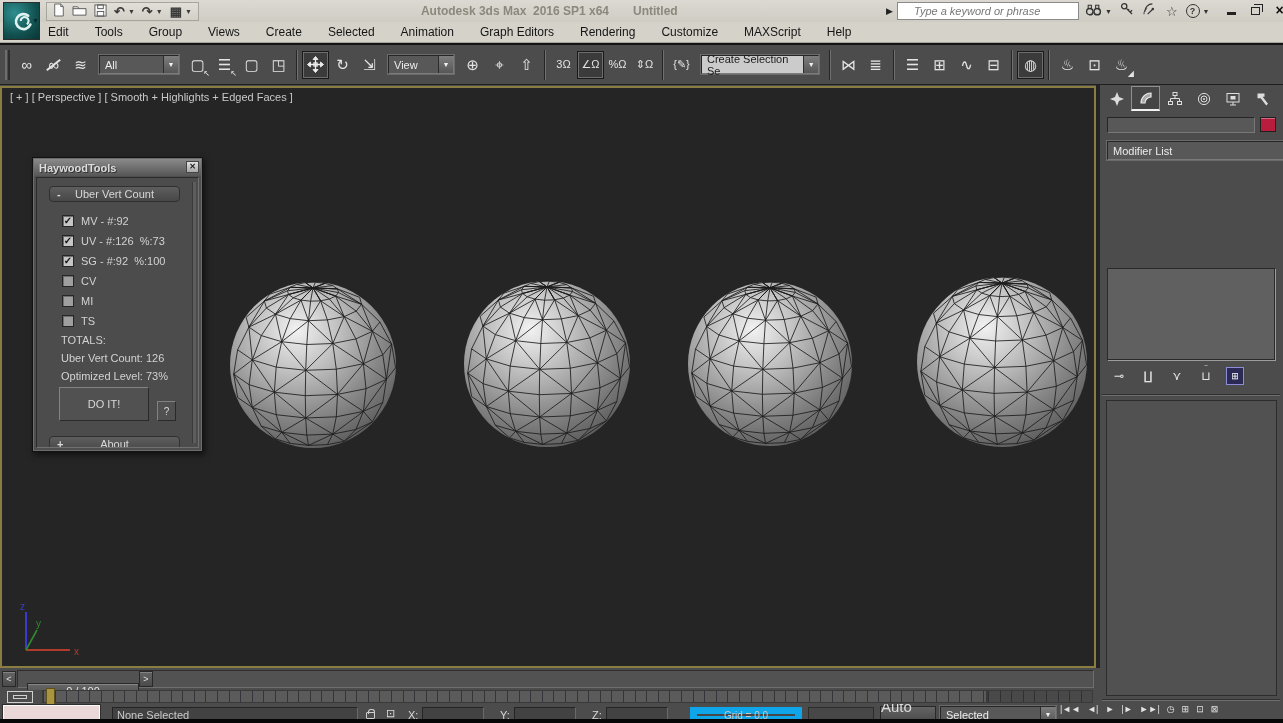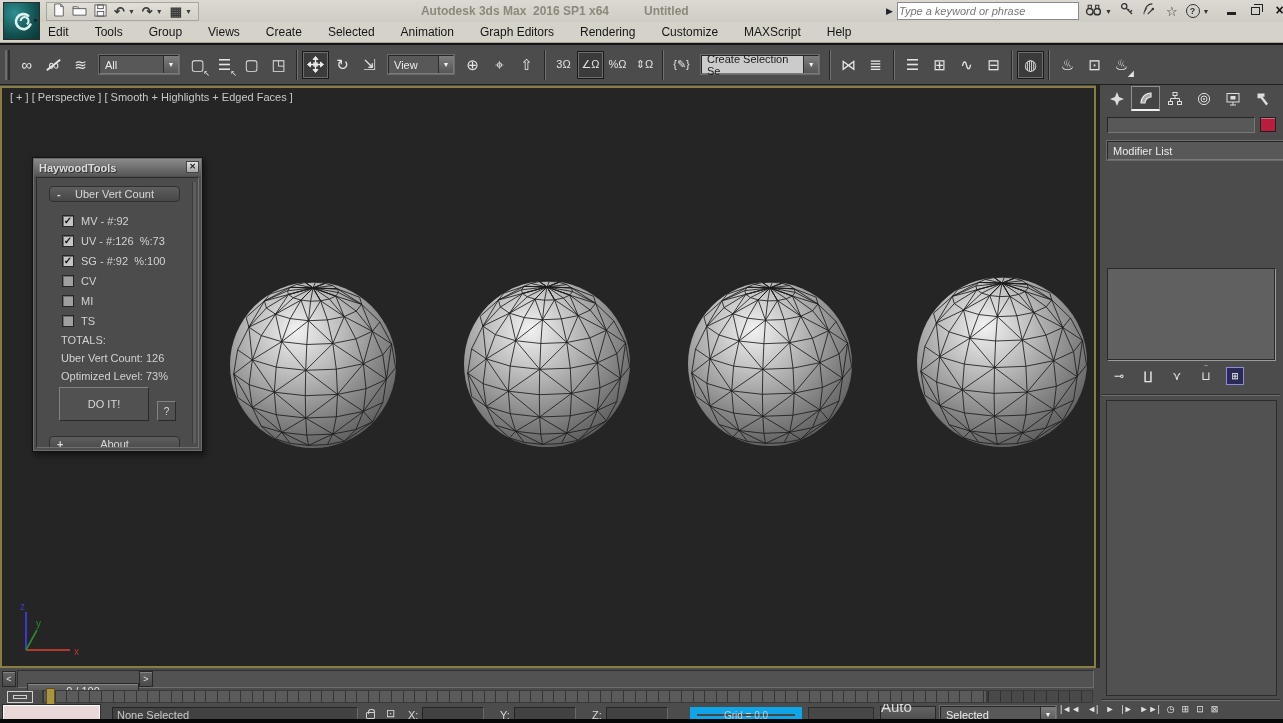--- a/index.html
+++ b/index.html
@@ -12,23 +12,23 @@
   .menubar{position:absolute;left:0;top:22px;width:100%;height:21px;background:#d5d2ca;display:flex;align-items:center;padding-left:48px;gap:26px;border-bottom:1px solid #a7a49c;}
   .menu-item{font-size:12px;color:#151515;}
   .applogo{position:absolute;left:3px;top:2px;width:37px;height:38px;z-index:6;border:1px solid #2e2e2e;
            background:radial-gradient(circle at 30% 28%,#2f8f8f,#11504f 62%,#0a3534);}
   .applogo svg{position:absolute;left:3px;top:3px;}
   .applogo .caret{position:absolute;right:0px;top:14px;font-size:7px;color:#0a2a2a;}
   .qat{position:absolute;left:46px;top:2px;height:19px;display:flex;align-items:center;gap:7px;padding:0 6px;border:1px solid #a8a59d;background:linear-gradient(#e2dfd8,#d2cfc7);}
   .qat .gi{font-size:13px;color:#3a3a3a;font-weight:bold;line-height:1;}
   .qat .caret{font-size:7px;color:#3a3a3a;margin-left:-4px;}
   .app-title{position:absolute;left:398px;top:4px;width:234px;text-align:center;font-size:12px;font-weight:bold;color:#8b887d;white-space:pre;}
-  .doc-title{position:absolute;left:633px;top:4px;font-size:12px;font-weight:bold;color:#8b887d;margin-left:11px;}
+  .doc-title{position:absolute;left:633px;top:4px;font-size:12px;font-weight:bold;color:#8b887d;}
   .ic-arrow{position:absolute;left:886px;top:6px;font-size:9px;color:#222;}
-  .ic-search{position:absolute;left:897px;top:2px;width:182px;height:18px;border:1px solid #8a8a8a;background:#fff;font-size:11px;font-style:italic;color:#555;padding:0 1px;font-family:"Liberation Sans",sans-serif;}
+  .ic-search{position:absolute;left:897px;top:2px;width:182px;height:18px;border:1px solid #8a8a8a;background:#fff;font-size:11px;font-style:italic;color:#555;padding:0 16px;font-family:"Liberation Sans",sans-serif;}
   .ic-search::placeholder{color:#777;font-style:italic;}
   .ic-icons{position:absolute;left:1085px;top:2px;height:18px;display:flex;align-items:center;gap:8px;}
   .ic-icons .caret{font-size:7px;color:#333;margin-left:-5px;}
   .ic-star{font-size:13px;color:#333;line-height:1;}
   .ic-help{width:14px;height:14px;border:1.4px solid #333;border-radius:50%;display:flex;align-items:center;justify-content:center;font-size:9px;font-weight:bold;color:#333;}
   .winbtns{position:absolute;left:1224px;top:3px;display:flex;gap:9px;align-items:center;}
   .wb{width:15px;height:14px;display:flex;align-items:center;justify-content:center;}
   .minbar{width:9px;height:3px;background:#222;margin-top:6px;}
   .rsq{position:relative;width:9px;height:8px;border:1px solid #222;margin-top:2px;}
   .rsq::before{content:"";position:absolute;left:2px;top:-4px;width:8px;height:7px;border:1px solid #222;border-bottom:none;border-left:none;}

